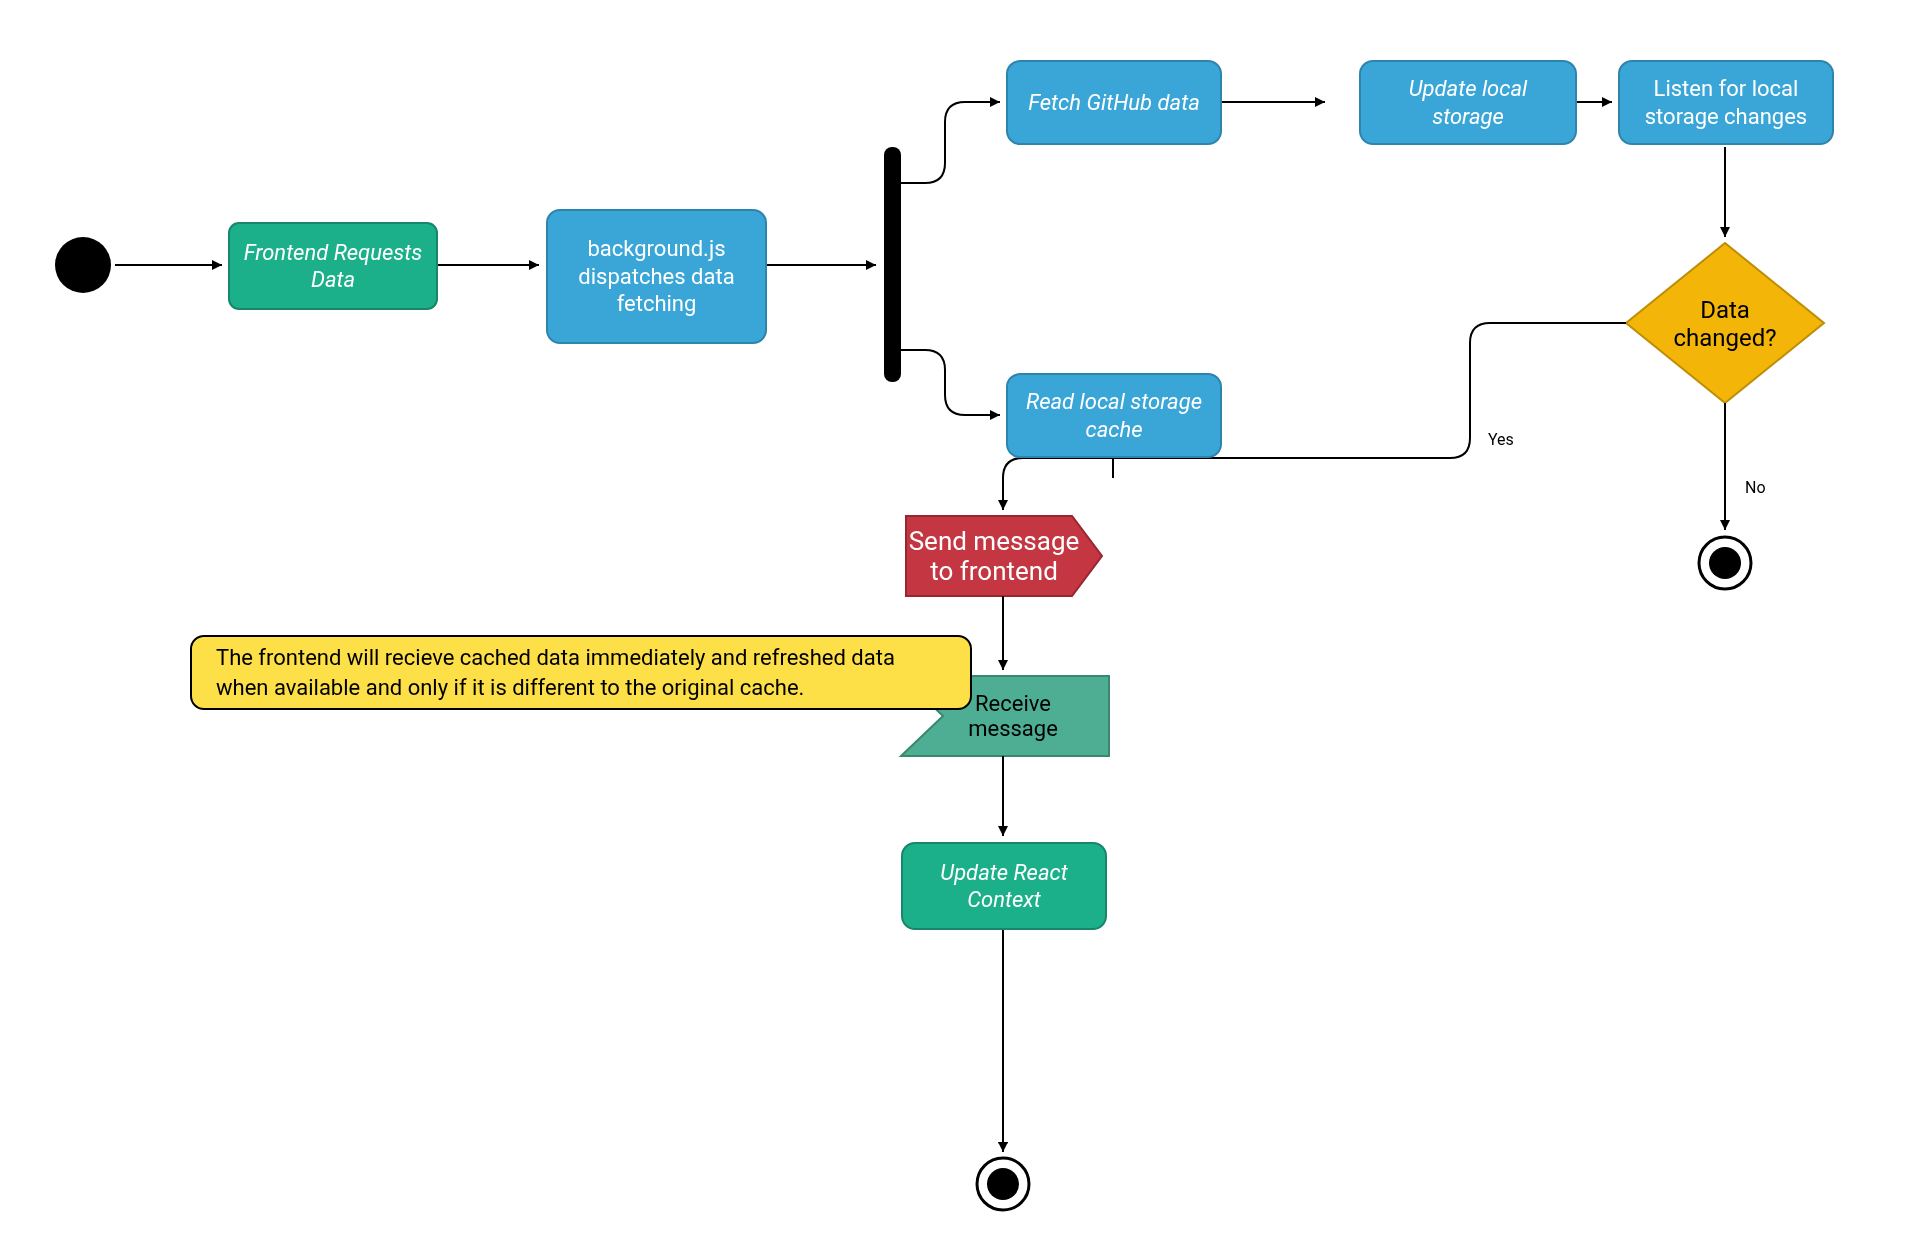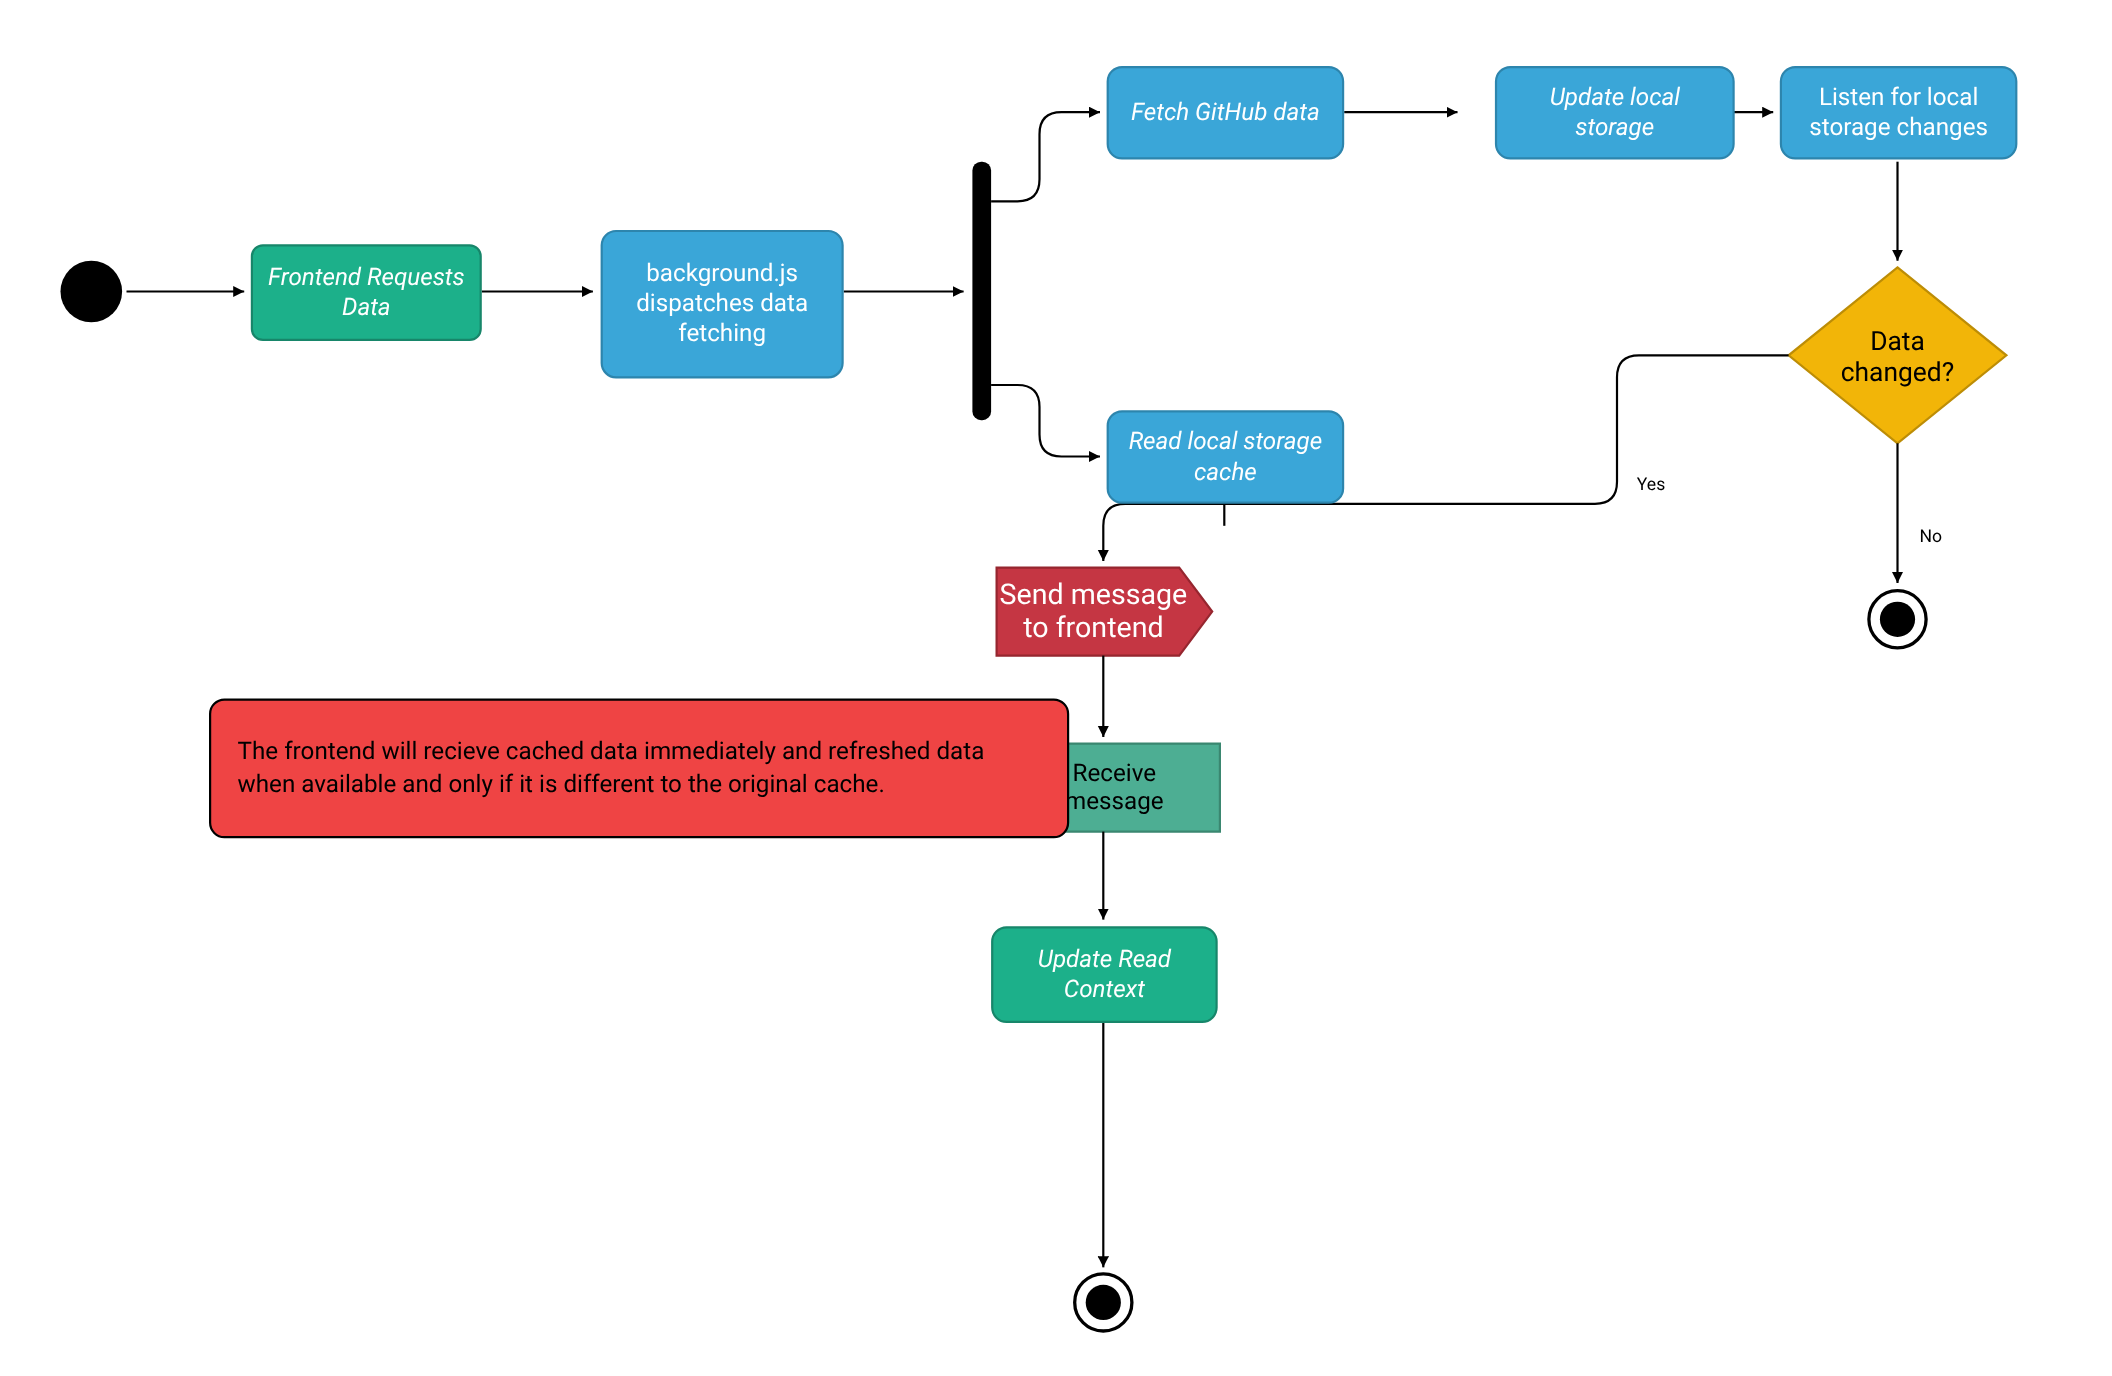--- a/index.html
+++ b/index.html
@@ -36,24 +36,24 @@
     line-height: 1.25;
     padding: 6px 12px;
   }
   .teal { background:#1cb08a; color:#fff; border-color:#17866a; }
   .blue { background:#3aa6d8; color:#fff; border-color:#2d85ad; }
   .italic { font-style: italic; }
   .note {
     position:absolute;
     border:2px solid #000;
     border-radius:14px;
-    background:#ef4444;
+    background:#fde047;
     font-size:22px;
     line-height:1.35;
-    padding:32px 24px;
+    padding:6px 24px;
     color:#000;
   }
   .edge-label {
     position:absolute;
     font-size:16px;
     color:#000;
     background:transparent;
   }
 </style>
 </head>
@@ -205,21 +205,21 @@
 
 <div style="position:absolute; left:906px; top:516px; width:176px; height:80px; display:flex; align-items:center; justify-content:center; text-align:center; color:#fff; font-size:26px;">
   <span>Send message to frontend</span>
 </div>
 
 <div style="position:absolute; left:928px; top:676px; width:170px; height:80px; display:flex; align-items:center; justify-content:center; text-align:center; color:#000000; font-size:22px;">
   <span>Receive message</span>
 </div>
 
 <div class="node teal italic" style="left:901px; top:842px; width:206px; height:88px;">
-  <span>Update Read Context</span>
+  <span>Update React Context</span>
 </div>
 
 <svg>
   <defs>
     <marker id="arrow4" markerWidth="12" markerHeight="12" refX="10" refY="5" orient="auto" markerUnits="userSpaceOnUse">
       <path d="M0,0 L10,5 L0,10 Z" fill="#000"></path>
     </marker>
   </defs>
 
   <rect x="999" y="932" width="8" height="220" fill="#fff"></rect>

